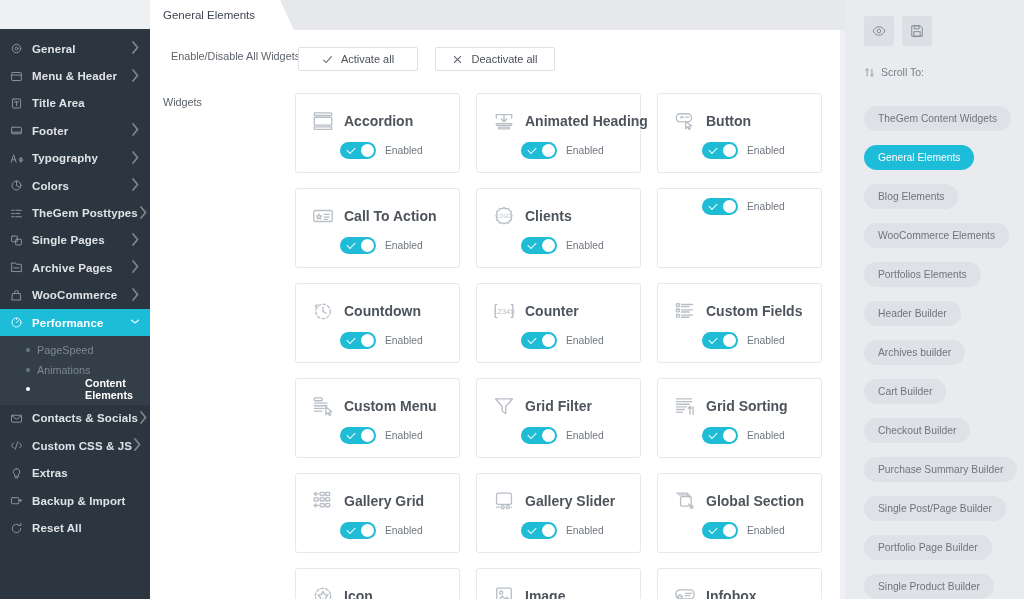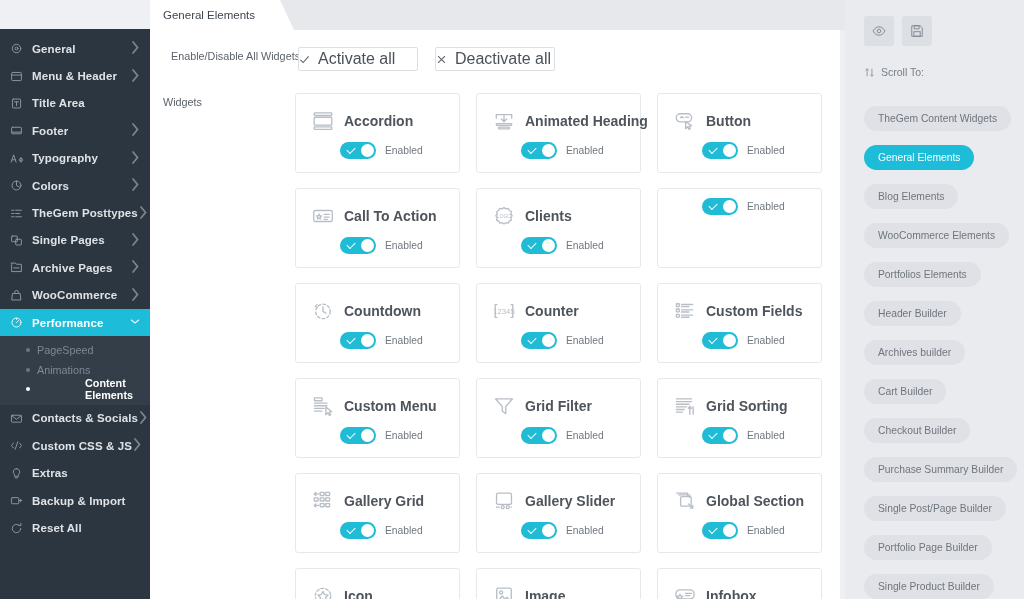--- a/index.html
+++ b/index.html
@@ -115,23 +115,23 @@
   }
   #lbl-enable { left: 21px; top: 20px; }
   #lbl-widgets { left: 13px; top: 66px; }
 
   .btn-ghost {
     position: absolute;
     height: 24px; width: 120px;
     border: 1px solid #dcdfe3;
     background: #fff;
     border-radius: 2px;
-    display: flex; align-items: center; 
+    display: flex; align-items: center; justify-content: center;
     gap: 8px;
-    font-size: 16px;
+    font-size: 11px;
     color: #4b5158;
     cursor: pointer;
   }
   .btn-ghost svg { width: 11px; height: 11px; display:block; }
   #btn-activate { left: 148px; top: 17px; }
   #btn-deactivate { left: 285px; top: 17px; }
 
   
   .wgrid {
     position: absolute;

